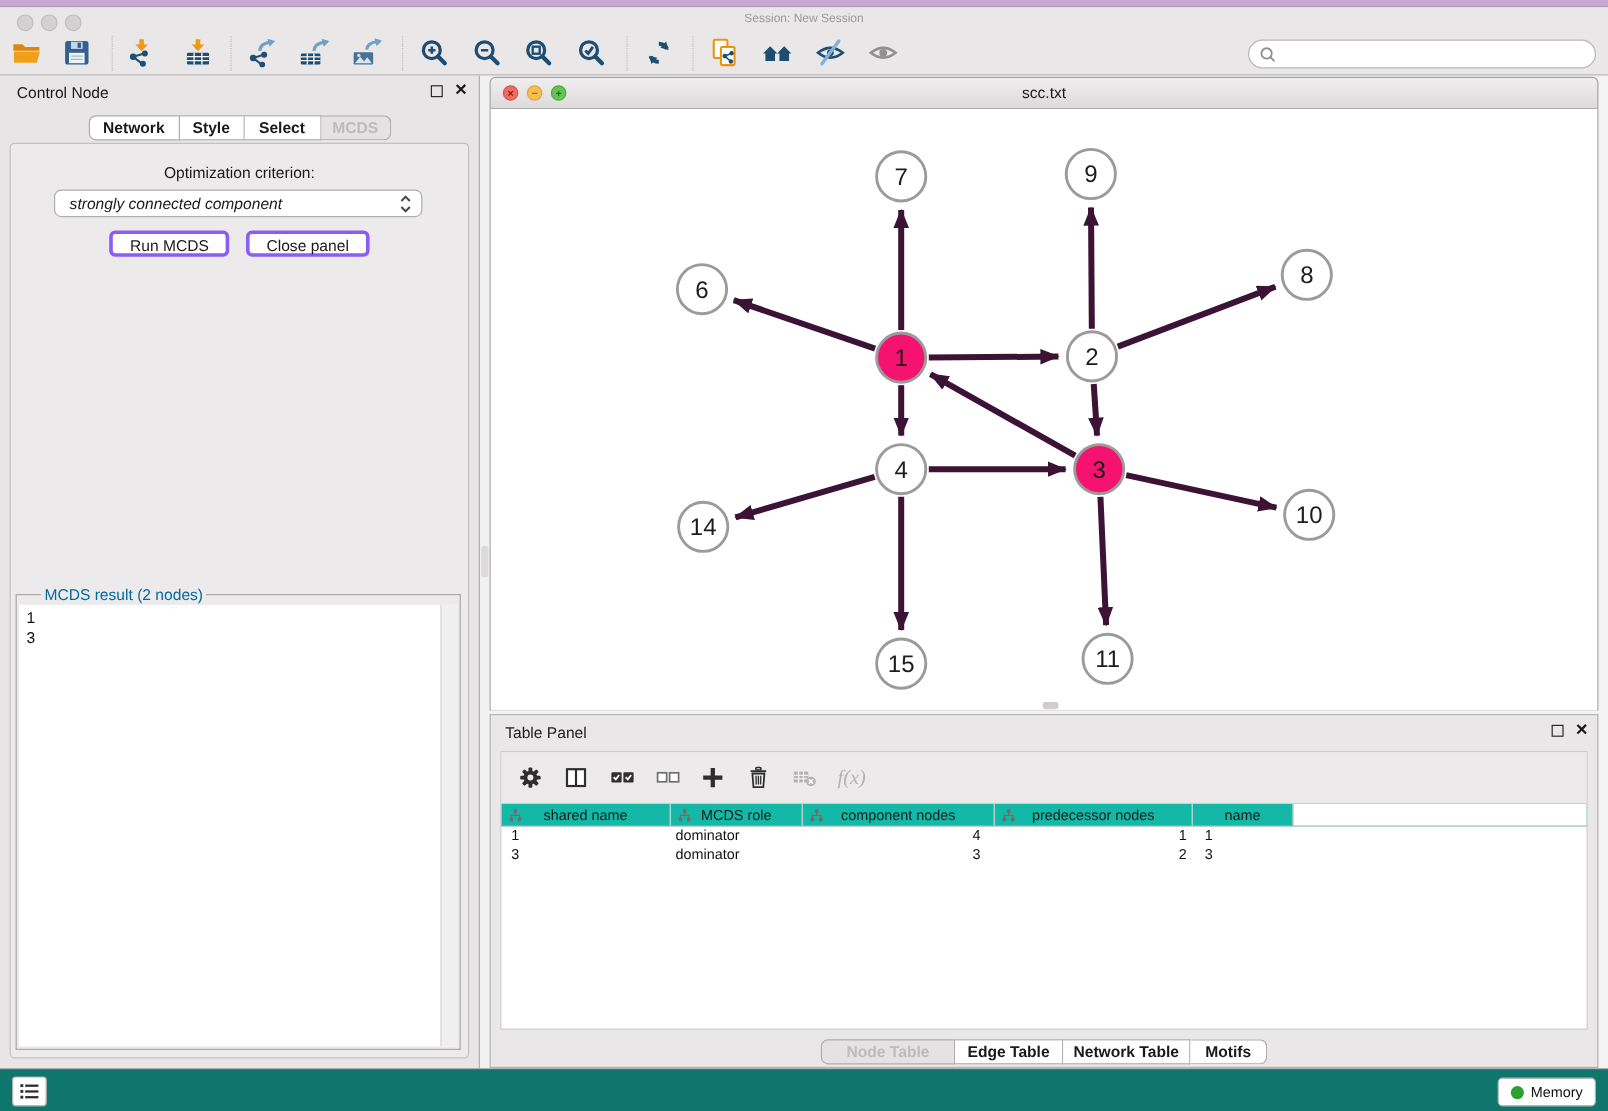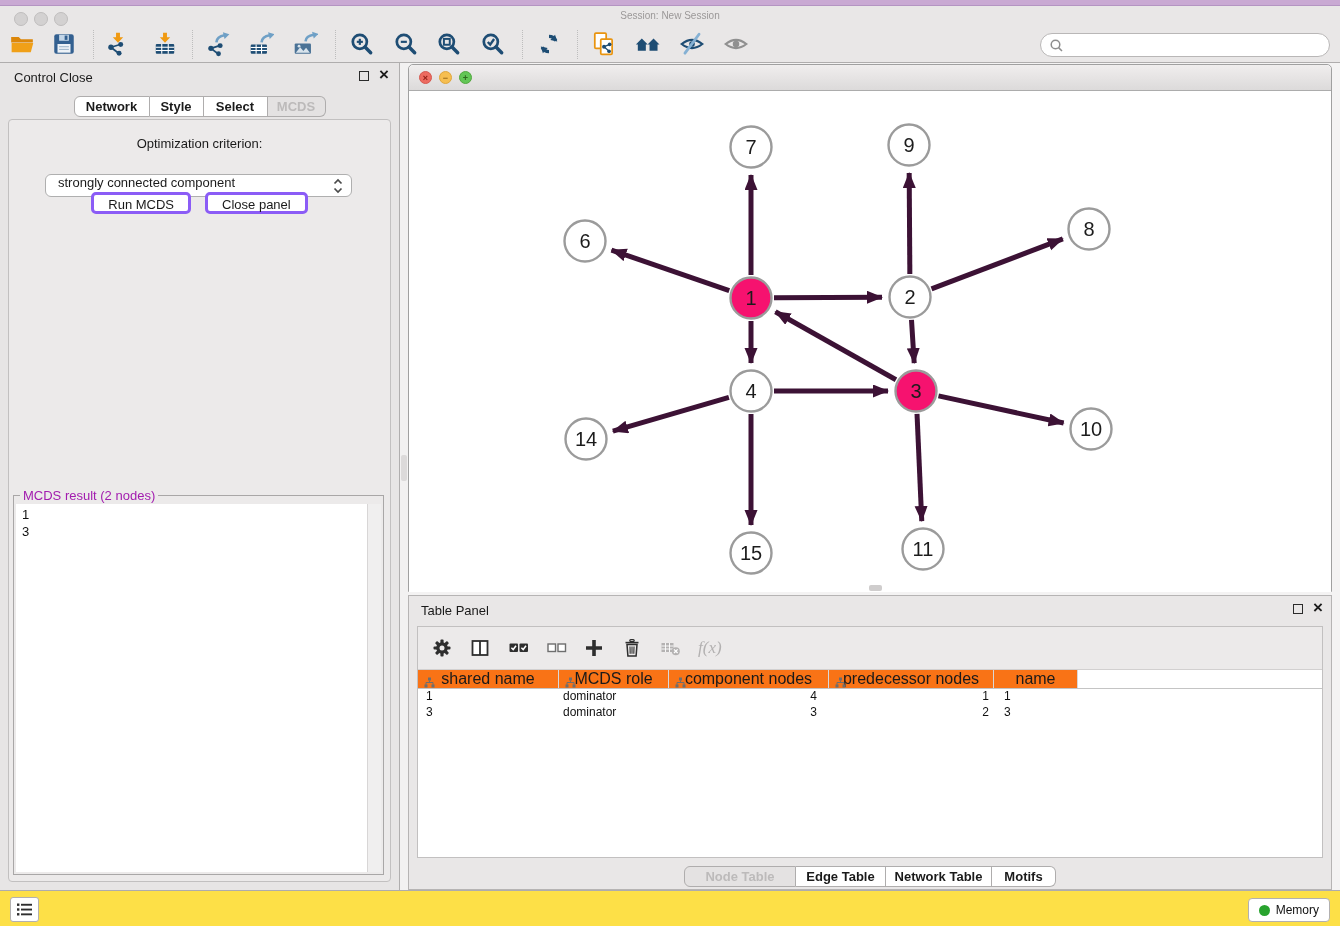--- a/index.html
+++ b/index.html
@@ -24,26 +24,26 @@
   .panel-header .ph-title { position:absolute; left:14px; top:7px; font-size:13px; color:#1A1A1A; }
   .ph-float { position:absolute; top:8px; width:10px; height:10px; border:1.6px solid #2B2B2B; background:transparent; }
   .ph-close { position:absolute; top:2px; font-size:17px; font-weight:900; color:#1A1A1A; line-height:20px; }
   .seg-tabs { display:flex; justify-content:center; }
   .seg-tabs .seg { height:21px; line-height:19px; text-align:center; font-size:13px; font-weight:600; color:#1A1A1A; background:#fff; border:1px solid #AFADAD; border-left:none; cursor:default; }
   .seg-tabs .seg:first-child { border-left:1px solid #AFADAD; border-radius:6px 0 0 6px; }
   .seg-tabs .seg:last-child { border-radius:0 6px 6px 0; }
   .seg-tabs .seg.active { background:#E4E2E2; color:#BCBABA; }
   .cp-content { position:absolute; left:8px; right:8px; top:56px; bottom:8px; background:#ECEAEA; border:1px solid #C2C0C0; border-radius:4px; }
   .opt-label { position:absolute; left:0; right:0; top:16px; text-align:center; font-size:13px; color:#1A1A1A; }
-  .criterion-select { position:absolute; left:36px; right:38px; top:54px; height:23px; background:#fff; border:1px solid #AFAFAF; border-radius:6px; display:flex; align-items:flex-start; font-size:13px; color:#1A1A1A; padding-left:12px; }
+  .criterion-select { position:absolute; left:36px; right:38px; top:38px; height:23px; background:#fff; border:1px solid #AFAFAF; border-radius:6px; display:flex; align-items:center; font-size:13px; color:#1A1A1A; padding-left:12px;font-style:italic; }
   .criterion-select .chev { position:absolute; right:8px; top:3px; }
   .btn-row { position:absolute; left:0; right:0; top:72px; display:flex; justify-content:center; gap:14px; }
   .aq-btn { height:22px; background:#fff; border:3px solid #8b5cf6; border-radius:5px; font-size:13px; color:#1A1A1A; padding:0 14px; line-height:20px; cursor:default; }
   .mcds-fieldset { position:absolute; left:4px; right:6px; top:368px; bottom:6px; border:1px solid #A9A7A7; }
-  .mcds-fieldset legend { font-size:13px; color:#a21caf; margin-left:6px; padding:0 3px; }
+  .mcds-fieldset legend { font-size:13px; color:#0369a1; margin-left:20px; padding:0 3px; }
   .mcds-body { position:absolute; left:2px; right:2px; top:1px; bottom:2px; background:#fff; }
   .mcds-text { position:absolute; left:0; right:14px; top:0; bottom:0; font-size:13px; line-height:17px; color:#111; white-space:pre; padding:2px 0 0 6px; }
   .mcds-scroll { position:absolute; right:0; top:0; bottom:0; width:14px; background:#F0EFEF; border-left:1px solid #D8D6D6; }
 
   
   .v-splitter { position:absolute; left:400px; top:63px; width:8px; height:827px; background:#F2F1F1; }
   .v-handle { position:absolute; left:1px; top:392px; width:6px; height:26px; background:#DCDADA; border-radius:2px; }
 
   
   .desktop { position:absolute; left:408px; top:63px; width:932px; height:827px; background:#F4F3F3; }
@@ -58,36 +58,36 @@
   .tl-green { left:50px; background:#62C655; border:1px solid #52A73F; color:#2E6B1E; }
   .net-canvas { position:absolute; left:0; top:26px; width:922px; height:501px; background:#fff; }
   .canvas-nub { position:absolute; left:460px; bottom:1px; width:13px; height:6px; background:#CFCDCD; border-radius:2px; }
 
   
   .table-panel { position:absolute; left:0; top:532px; width:924px; height:295px; background:#E9E7E7; border:1px solid #B6B4B4; }
   .tp-box { position:absolute; left:8px; right:8px; top:30px; height:232px; background:#fff; border:1px solid #C2C0C0; }
   .tp-toolbar { position:absolute; left:0; right:0; top:0; height:43px; background:#ECEAEA; border-bottom:1px solid #D2D0D0; display:flex; align-items:center; gap:18px; padding-left:14px; }
   .tp-icon { width:20px; height:20px; }
   .fx-label { font-style:italic; font-family:"Liberation Serif", serif; font-size:17px; color:#B3B1B1; }
-  .thead { position:absolute; left:0; right:0; top:43px; height:19px; display:flex; background:#f97316; border-bottom:1px solid #C4C4C4; font-size:16px; color:#1A1A1A; }
+  .thead { position:absolute; left:0; right:0; top:43px; height:19px; display:flex; background:#14b8a6; border-bottom:1px solid #C4C4C4; font-size:12px; color:#1A1A1A; }
   .hcell { position:relative; display:flex; align-items:center; justify-content:center; border-right:1px solid #D8D8D8; }
   .hcell .hicon { position:absolute; left:6px; top:4px; }
   .hcell.hfill { flex:1; background:#fff; border-right:none; }
   .tbody { position:absolute; left:0; right:0; top:62px; bottom:0; background:#fff; overflow:hidden; }
   .trow { display:flex; height:16px; font-size:12px; color:#111; }
   .tcell { overflow:hidden; white-space:nowrap; }
   .c0 { width:141px; padding-left:8px; }
   .c1 { width:110px; padding-left:4px; }
   .c2 { width:160px; text-align:right; padding-right:12px; }
   .c3 { width:165px; text-align:right; padding-right:5px; }
   .c4 { width:84px; padding-left:10px; }
   .tp-tabs { position:absolute; left:0; right:0; top:270px; display:flex; justify-content:center; }
 
   
-  .statusbar { position:absolute; left:0; top:890px; width:1340px; height:36px; background:#fde047; border-top:1px solid #AEACAC; }
+  .statusbar { position:absolute; left:0; top:890px; width:1340px; height:36px; background:#0f766e; border-top:1px solid #AEACAC; }
   .list-btn { position:absolute; left:10px; top:6px; width:29px; height:25px; background:#fff; border:1px solid #B2B0B0; border-radius:3px; display:flex; align-items:center; justify-content:center; }
   .memory-btn { position:absolute; right:10px; top:7px; height:24px; background:#fff; border:1px solid #B2B0B0; border-radius:4px; display:flex; align-items:center; gap:6px; padding:0 10px; font-size:12px; color:#111; }
   .mem-dot { width:11px; height:11px; border-radius:50%; background:#28A32E; }
 </style>
 </head>
 <body>
 
 <div id="app">
 
   <div class="purple-strip"></div>
@@ -262,21 +262,21 @@
       <svg width="15" height="15" viewBox="0 0 15 15">
           <circle cx="6.5" cy="6.5" r="4.3" fill="none" stroke="#8E8E8E" stroke-width="1.5"></circle>
           <line x1="9.6" y1="9.6" x2="13" y2="13" stroke="#8E8E8E" stroke-width="1.5"></line>
         </svg>
       <input type="text" placeholder="" style="">
     </div>
   </div>
 
   <div class="control-panel">
     <div class="panel-header">
-      <span class="ph-title">Control Close</span>
+      <span class="ph-title">Control Node</span>
       <span class="ph-float" style="right:30px"></span>
       <span class="ph-close" style="right:10px">×</span>
     </div>
     <div class="seg-tabs" id="cp-tabs" style="margin-top:5px">
         <div class="seg" style="width: 76px;">Network</div>
         <div class="seg" style="width: 54px;">Style</div>
         <div class="seg" style="width: 64px;">Select</div>
         <div class="seg active" style="width: 58px;">MCDS</div>
       </div>
     <div class="cp-content">
@@ -309,20 +309,21 @@
       <div class="v-handle"></div>
     </div>
 
   <div class="desktop">
 
     <div class="net-window">
       <div class="net-titlebar">
         <span class="tl-btn tl-red">×</span>
         <span class="tl-btn tl-yellow">−</span>
         <span class="tl-btn tl-green">+</span>
+        <div class="nt-title">scc.txt</div>
       </div>
       <div class="net-canvas">
         <svg id="graph-svg" width="922" height="501" viewBox="0 0 922 501">
             <defs>
               <marker id="arw" markerWidth="18" markerHeight="14" refX="15" refY="6.5" orient="auto" markerUnits="userSpaceOnUse">
                 <path d="M0,0 L16,6.5 L0,13 Z" fill="#3C1235"></path>
               </marker>
             </defs>
             <line x1="342" y1="184" x2="342" y2="84" stroke="#3C1235" stroke-width="5" marker-end="url(#arw)"></line>
             <line x1="320.2466915728205" y1="199.5304904798239" x2="202.48228852004462" y2="159.09331593760567" stroke="#3C1235" stroke-width="5" marker-end="url(#arw)"></line>

